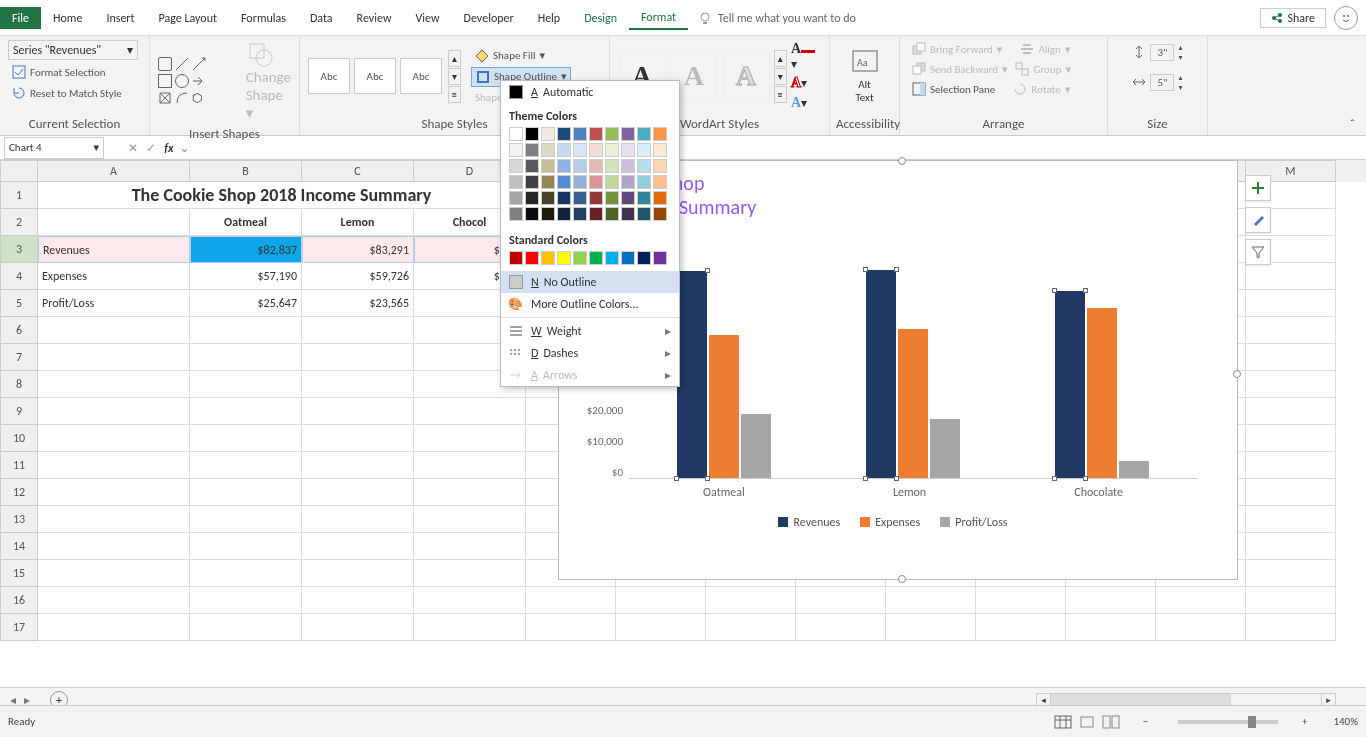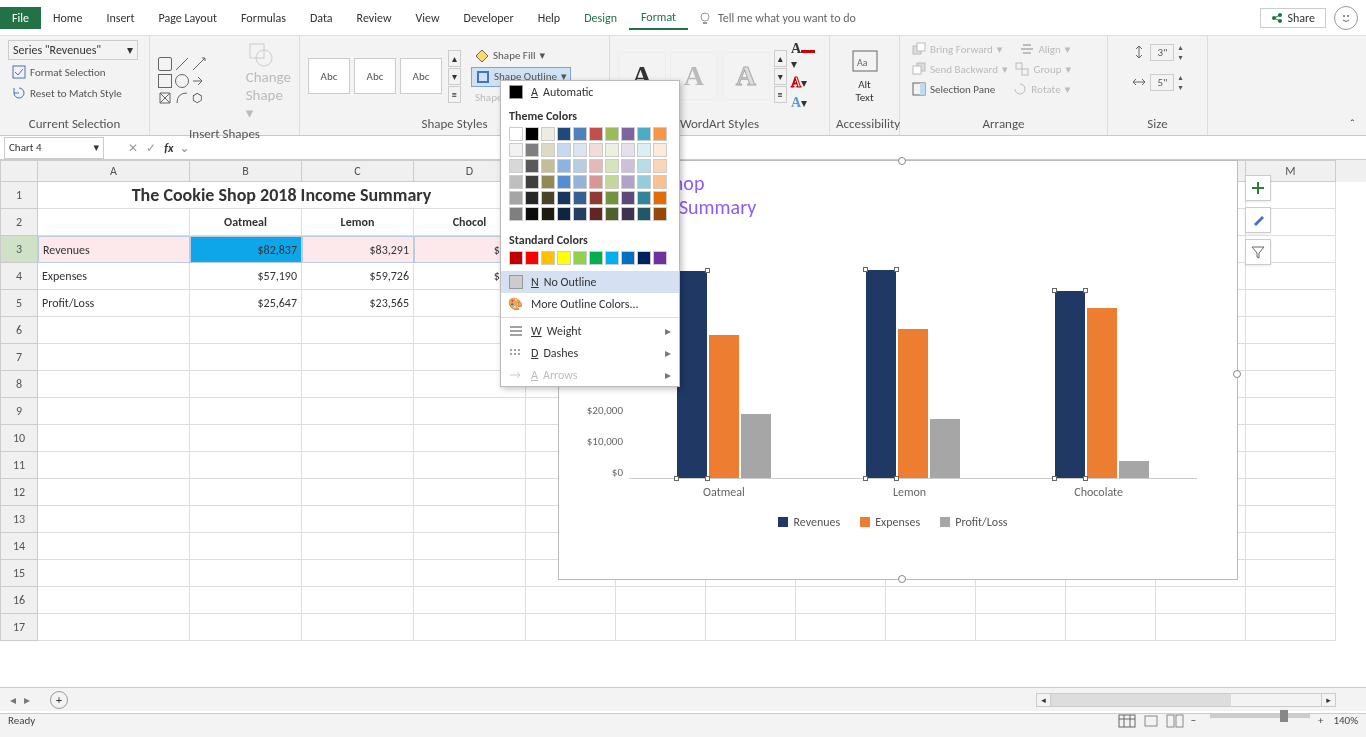--- a/index.html
+++ b/index.html
@@ -68,21 +68,21 @@
 .dd-icon{width:14px;height:14px;display:flex;align-items:center;justify-content:center;}
 
 
 .tabbar{position:absolute;bottom:26px;left:0;right:0;height:24px;border-top:1px solid #ccc;display:flex;align-items:center;background:#f3f3f3;font-size:12px;}
 .nav-arrows{padding:0 10px;color:#777;display:flex;gap:8px;}
 .stab{padding:3px 14px;border:1px solid #ccc;background:#efefef;border-bottom:none;margin-top:1px;}
 .stab.active{background:#fff;border-bottom:2px solid #217346;color:#217346;font-weight:bold;}
 .plusbtn{width:18px;height:18px;border:1px solid #999;border-radius:50%;display:flex;align-items:center;justify-content:center;margin-left:10px;}
 
 
-.statusbar{position:absolute;bottom:0;left:0;right:0;height:24px;background:#f3f3f3;border-top:1px solid #ccc;display:flex;align-items:flex-start;padding:0 8px;font-size:11px;color:#444;}
+.statusbar{position:absolute;bottom:0;left:0;right:0;height:32px;background:#f3f3f3;border-top:1px solid #ccc;display:flex;align-items:center;padding:0 8px;font-size:11px;color:#444;gap:16px;}
 .statusbar .spacer{flex:1;}
 .zoom-slider{width:100px;height:4px;background:#ccc;margin:0 8px;position:relative;}
 .zoom-handle{width:8px;height:12px;background:#888;position:absolute;left:70%;top:-4px;}
 
 .shape-btn{width:42px;height:36px;border:1px solid #ccc;background:#fff;display:flex;align-items:center;justify-content:center;font-size:11px;color:#555;}
 .shapegrid{display:flex;flex-wrap:wrap;width:70px;gap:3px;}
 .sgicon{width:14px;height:14px;border:1px solid #666;}
 
 .aglyph{font-family:Georgia,serif;font-size:28px;font-weight:bold;}
 .wordart-sample{width:48px;height:48px;border:1px solid #eee;display:flex;align-items:center;justify-content:center;}

